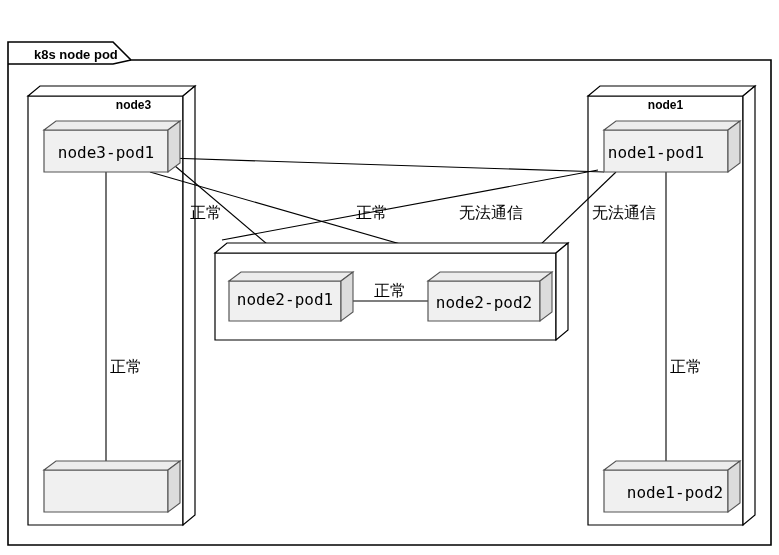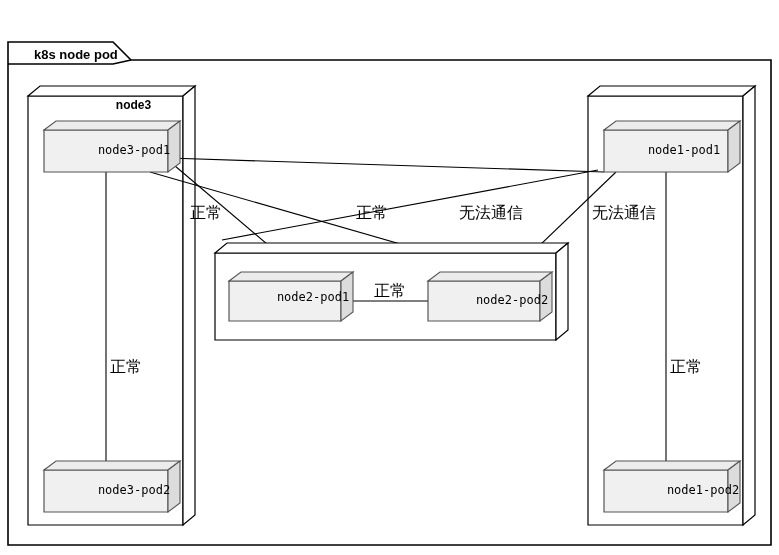--- a/index.html
+++ b/index.html
@@ -43,24 +43,23 @@
   .node-title {
     position: absolute;
     font-size: 12px;
     font-weight: bold;
     white-space: nowrap;
     text-align: center;
   }
   .pod-label {
     position: absolute;
     font-family: "DejaVu Sans Mono", "Liberation Mono", monospace;
-    font-size: 12px;
+    font-size: 16px;
     white-space: nowrap;
     text-align: center;
-    padding-left: 28px;
   }
   .edge-label {
     position: absolute;
     font-size: 16px;
     white-space: nowrap;
     background: transparent;
   }
 </style>
 </head>
 <body>
@@ -148,23 +147,23 @@
       <path d="M 428 281 L 440 272 L 552 272 L 540 281 Z" fill="#ececec" stroke="#555555" stroke-width="1.1"></path>
       <path d="M 540 281 L 552 272 L 552 312 L 540 321 Z" fill="#dcdcdc" stroke="#555555" stroke-width="1.1"></path>
     </g>
 
   </svg>
 
 
   <div class="frame-label">k8s node pod</div>
 
   <div class="node-title" style="left:28px; top:98px; width:155px;margin-left:28px;">node3</div>
+  <div class="node-title" style="left:588px; top:98px; width:155px;">node1</div>
 
   <div class="pod-label" style="left:44px; top:143px; width:124px;">node3-pod1</div>
-  <div class="pod-label" style="left:44px; top:483px; width:124px;">node3-pod2</div>
   <div class="pod-label" style="left:229px; top:290px; width:112px;">node2-pod1</div>
   <div class="pod-label" style="left:428px; top:293px; width:112px;">node2-pod2</div>
   <div class="pod-label" style="left:604px; top:143px; width:104px;">node1-pod1</div>
   <div class="pod-label" style="left:604px; top:483px; width:142px;">node1-pod2</div>
 
   <div class="edge-label" style="left:190px; top:203px;">正常</div>
   <div class="edge-label" style="left:356px; top:203px;">正常</div>
   <div class="edge-label" style="left:459px; top:203px;">无法通信</div>
   <div class="edge-label" style="left:592px; top:203px;">无法通信</div>
   <div class="edge-label" style="left:374px; top:281px;">正常</div>

